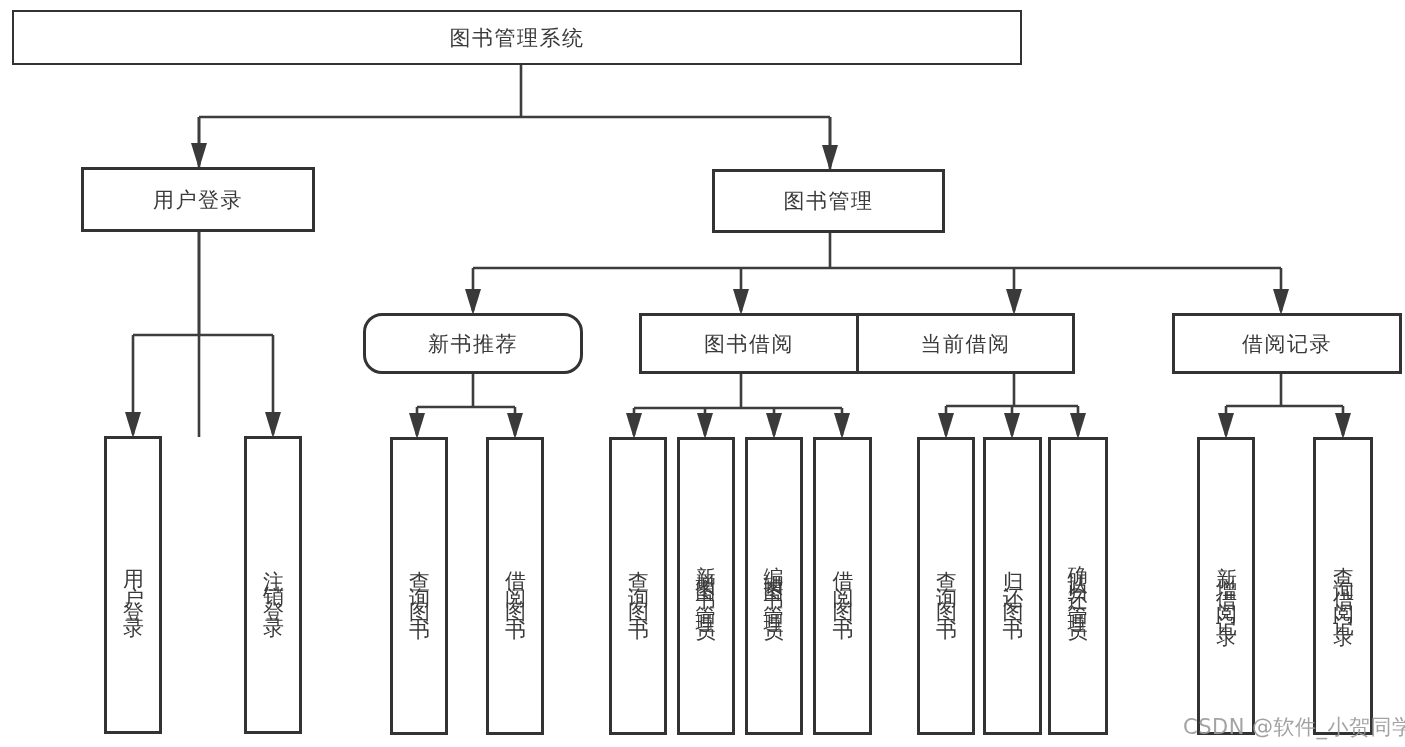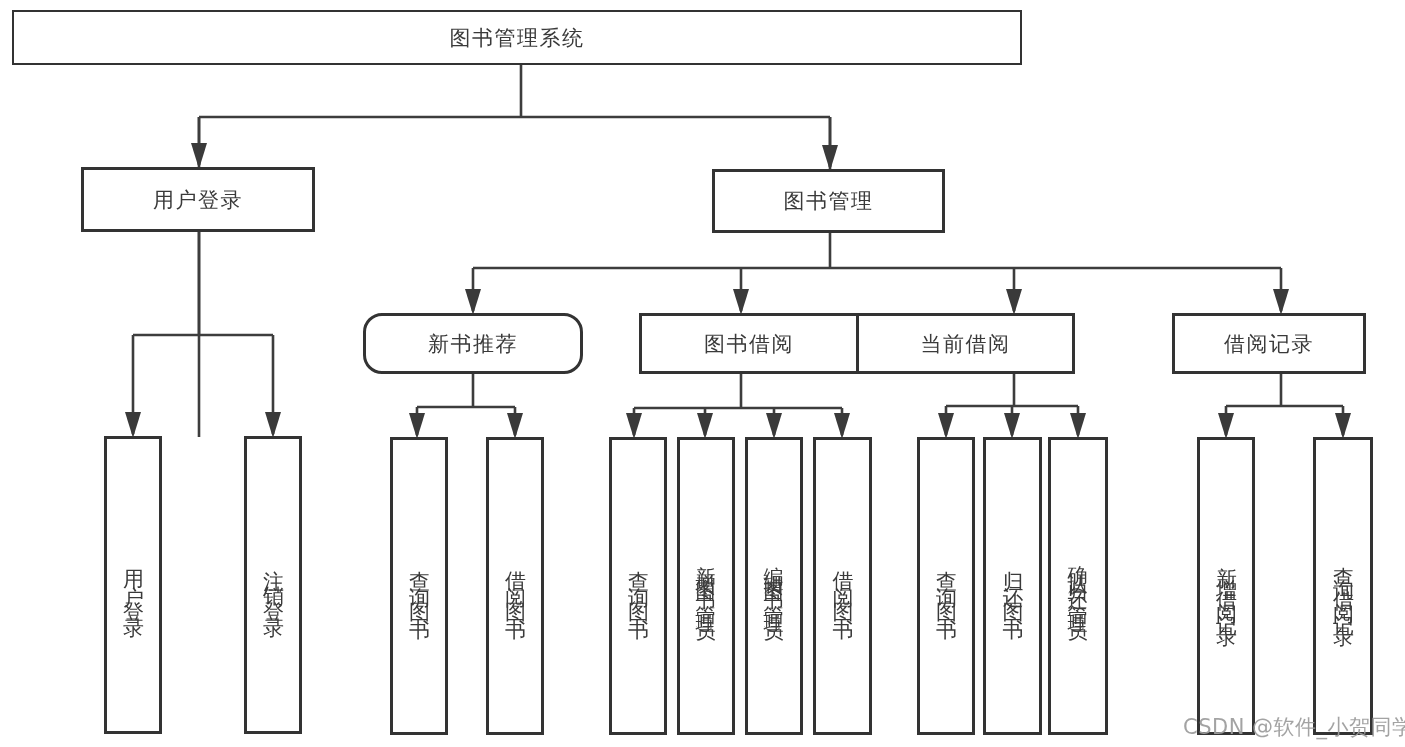--- a/index.html
+++ b/index.html
@@ -121,21 +121,21 @@
 
   <div class="node node-h" style="left:363px; top:313px; width:220px; height:61px;border-radius:19px;">
     <span>新书推荐</span>
   </div>
   <div class="node node-h" style="left:631px; top:313px; width:220px; height:61px;margin-left:8px;">
     <span>图书借阅</span>
   </div>
   <div class="node node-h" style="left:856px; top:313px; width:219px; height:61px;">
     <span>当前借阅</span>
   </div>
-  <div class="node node-h" style="left:1172px; top:313px; width:194px; height:61px;">
+  <div class="node node-h" style="left:1172px; top:313px; width:230px; height:61px;">
     <span>借阅记录</span>
   </div>
 
   <div class="node v-short" style="left:104px; top:436px; width:58px; height:298px;">
     <span class="vtext">用户登录</span>
   </div>
   <div class="node v-short" style="left:244px; top:436px; width:58px; height:298px;">
     <span class="vtext">注销登录</span>
   </div>
 

